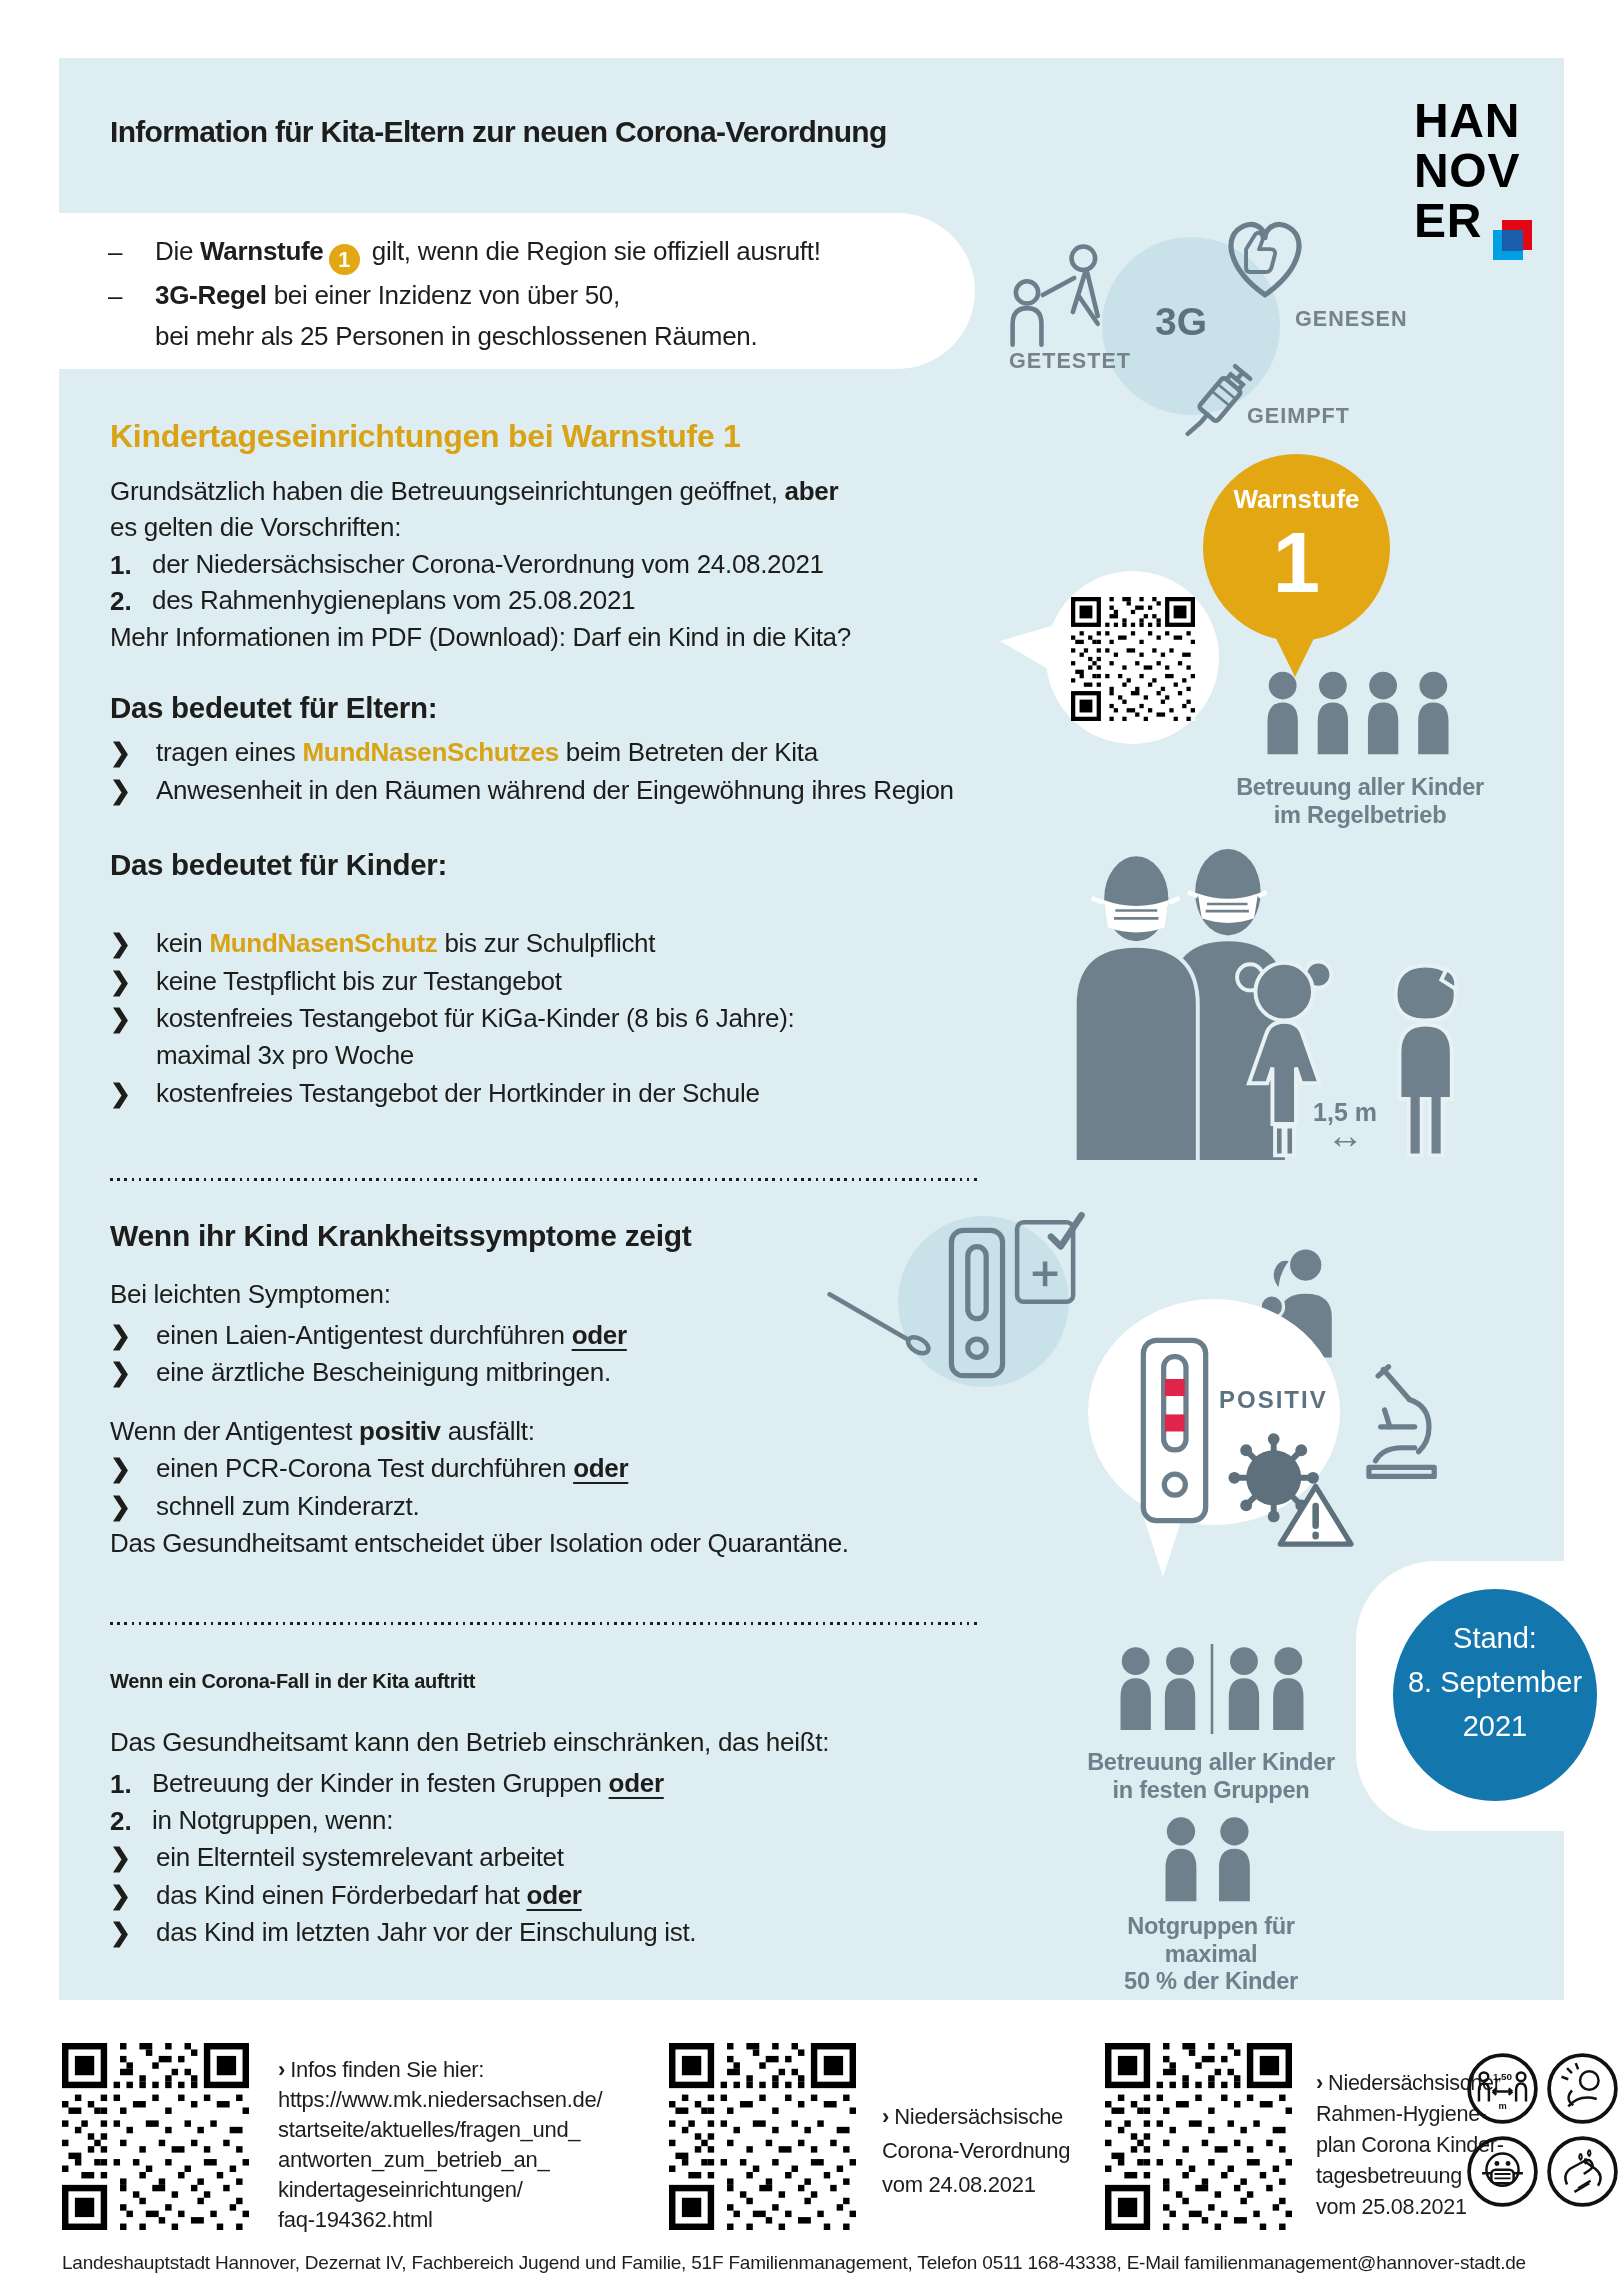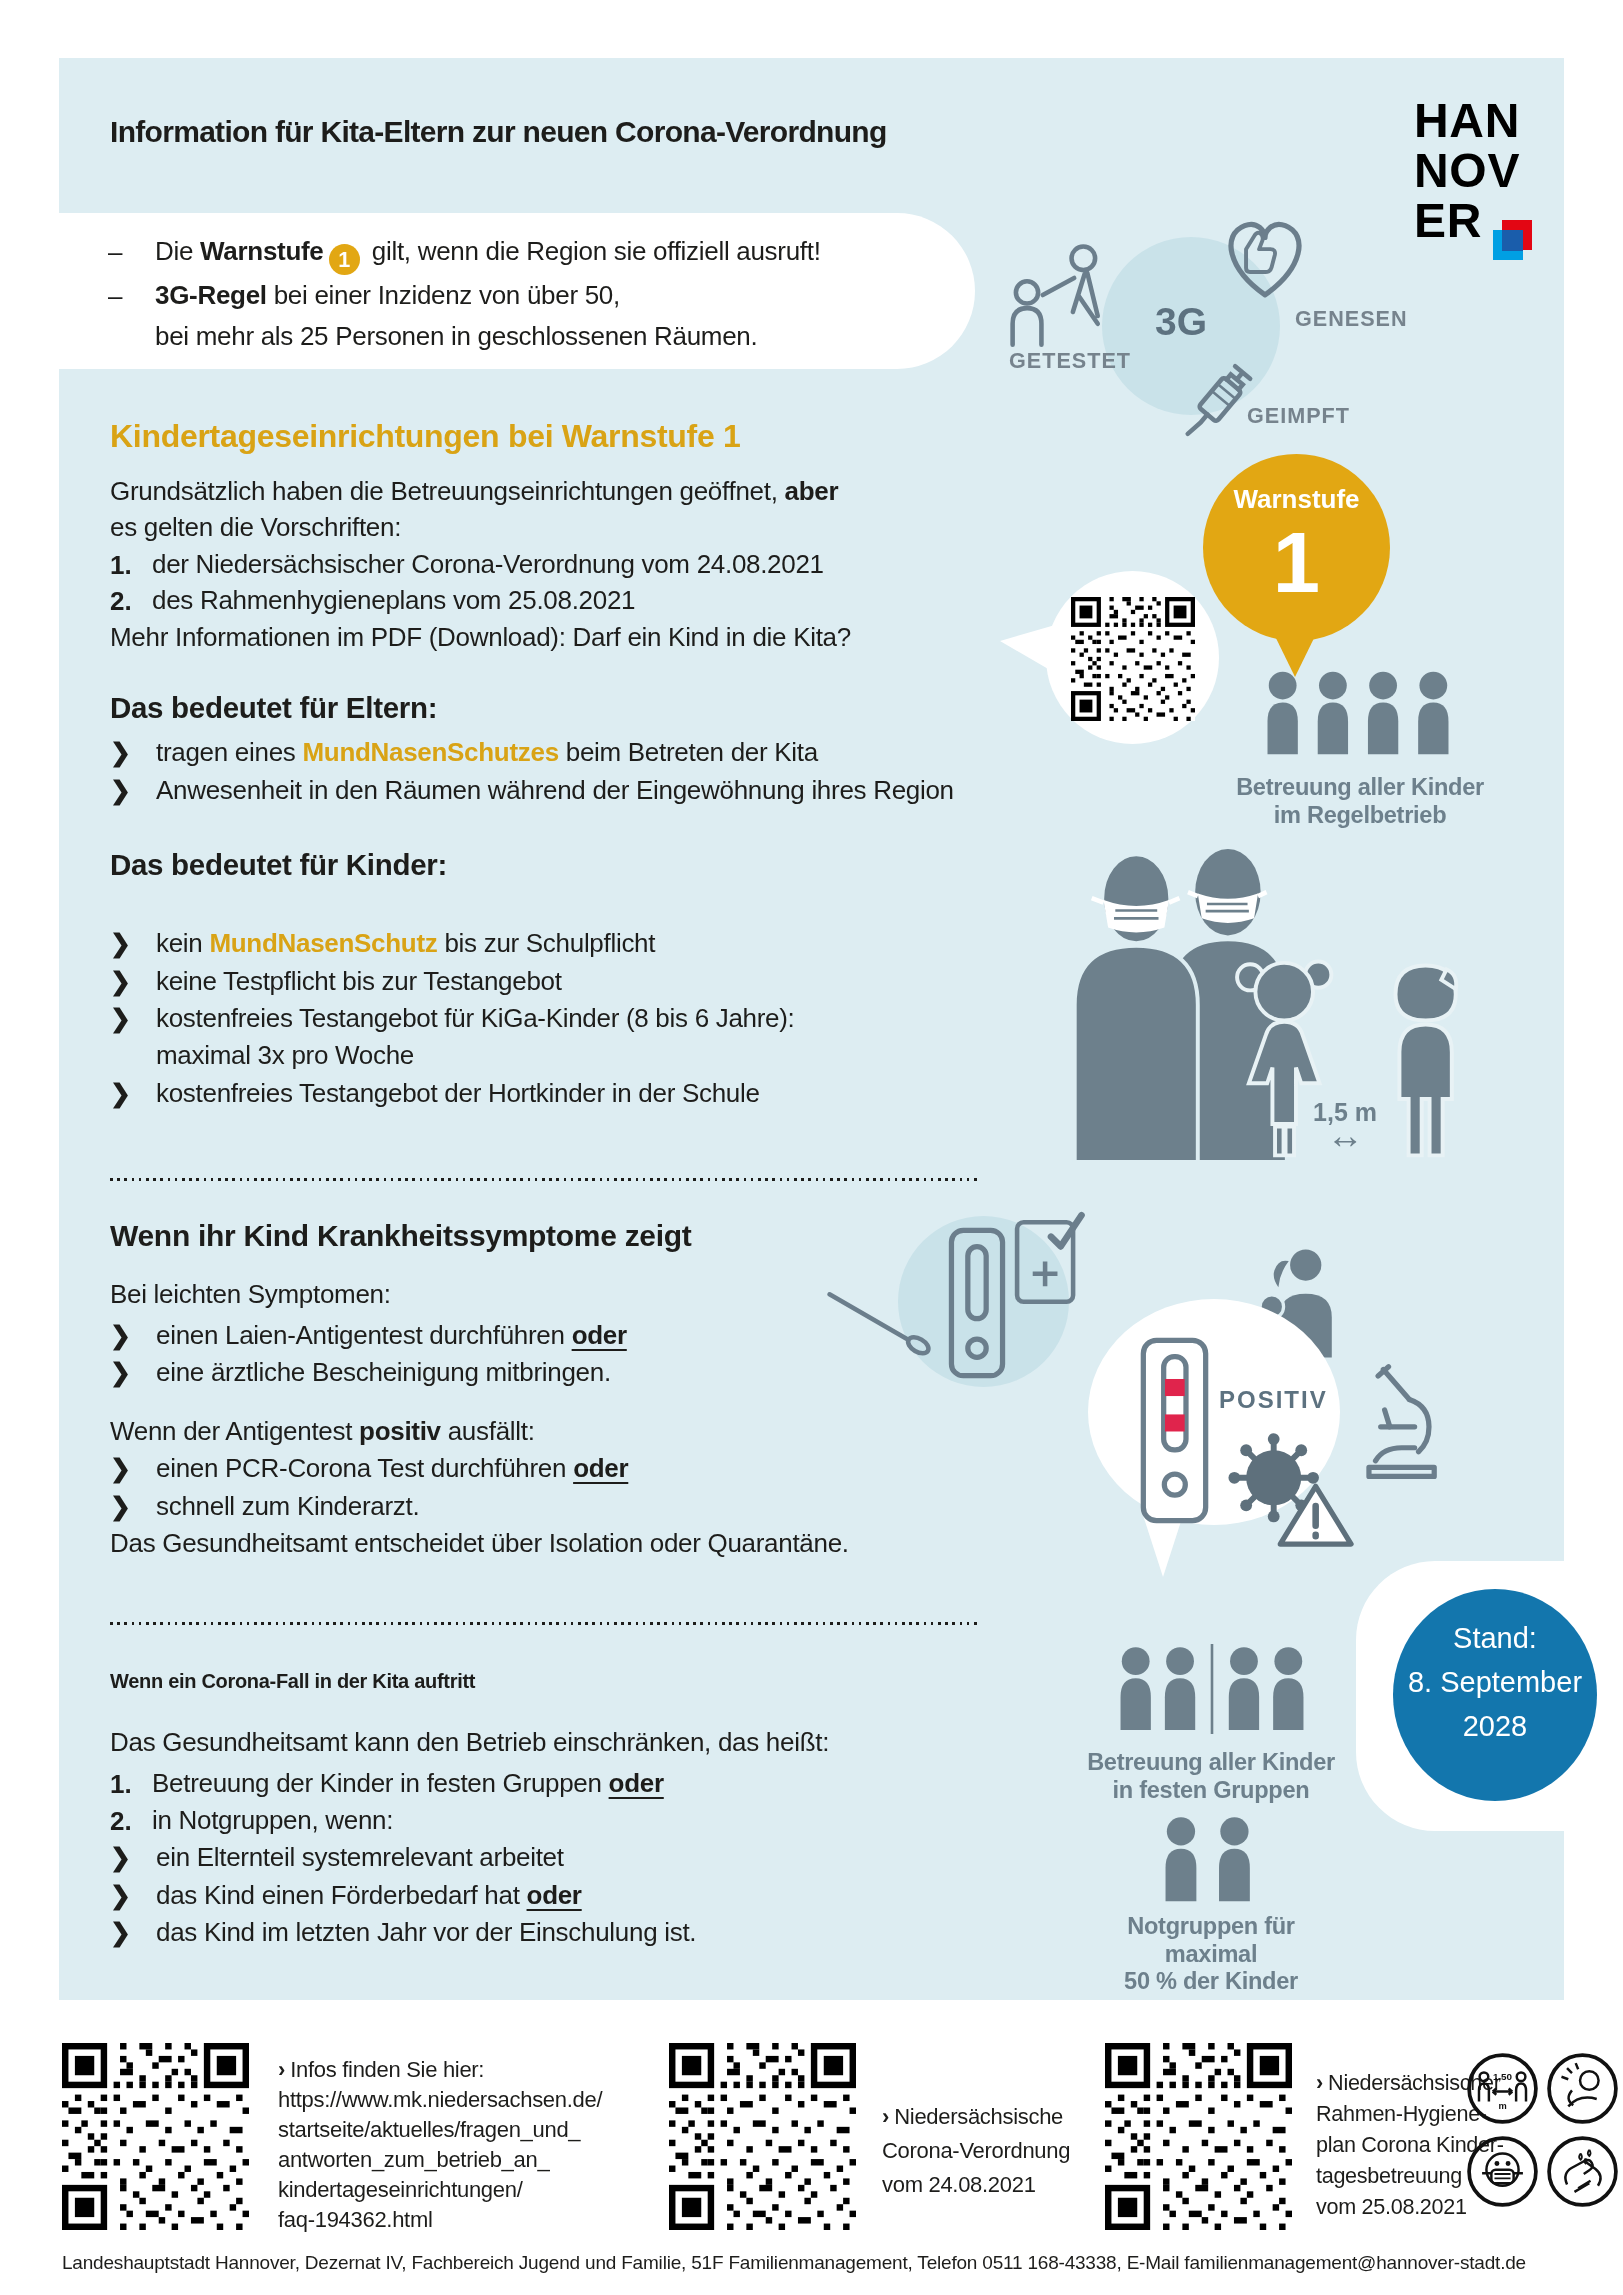--- a/index.html
+++ b/index.html
@@ -451,21 +451,21 @@
   </svg>
   <div class="abs cap" style="left:1080px;top:1749px;width:262px;">
     <div>Betreuung aller Kinder</div>
     <div>in festen Gruppen</div>
   </div>
 
   <div class="abs" style="left:1356px;top:1561px;width:267px;height:270px;background:#fff;border-radius:79px 0 0 79px;"></div>
   <div class="abs" style="left:1393px;top:1589px;width:204px;height:212px;background:#1376ad;border-radius:50%;"></div>
   <div class="abs stand-txt" style="left:1393px;top:1622px;">Stand:</div>
   <div class="abs stand-txt" style="left:1393px;top:1666px;">8. September</div>
-  <div class="abs stand-txt" style="left:1393px;top:1710px;">2028</div>
+  <div class="abs stand-txt" style="left:1393px;top:1710px;">2021</div>
 
   <svg class="abs" style="left:1160px;top:1814px;" width="98" height="90" viewBox="0 0 150 138" fill="#6d808c">
     <use href="#sym-person" x="0" y="4" width="64" height="130"></use>
     <use href="#sym-person" x="82" y="4" width="64" height="130"></use>
   </svg>
   <div class="abs cap" style="left:1080px;top:1913px;width:262px;">
     <div>Notgruppen für maximal</div>
     <div>50 % der Kinder</div>
   </div>
 

